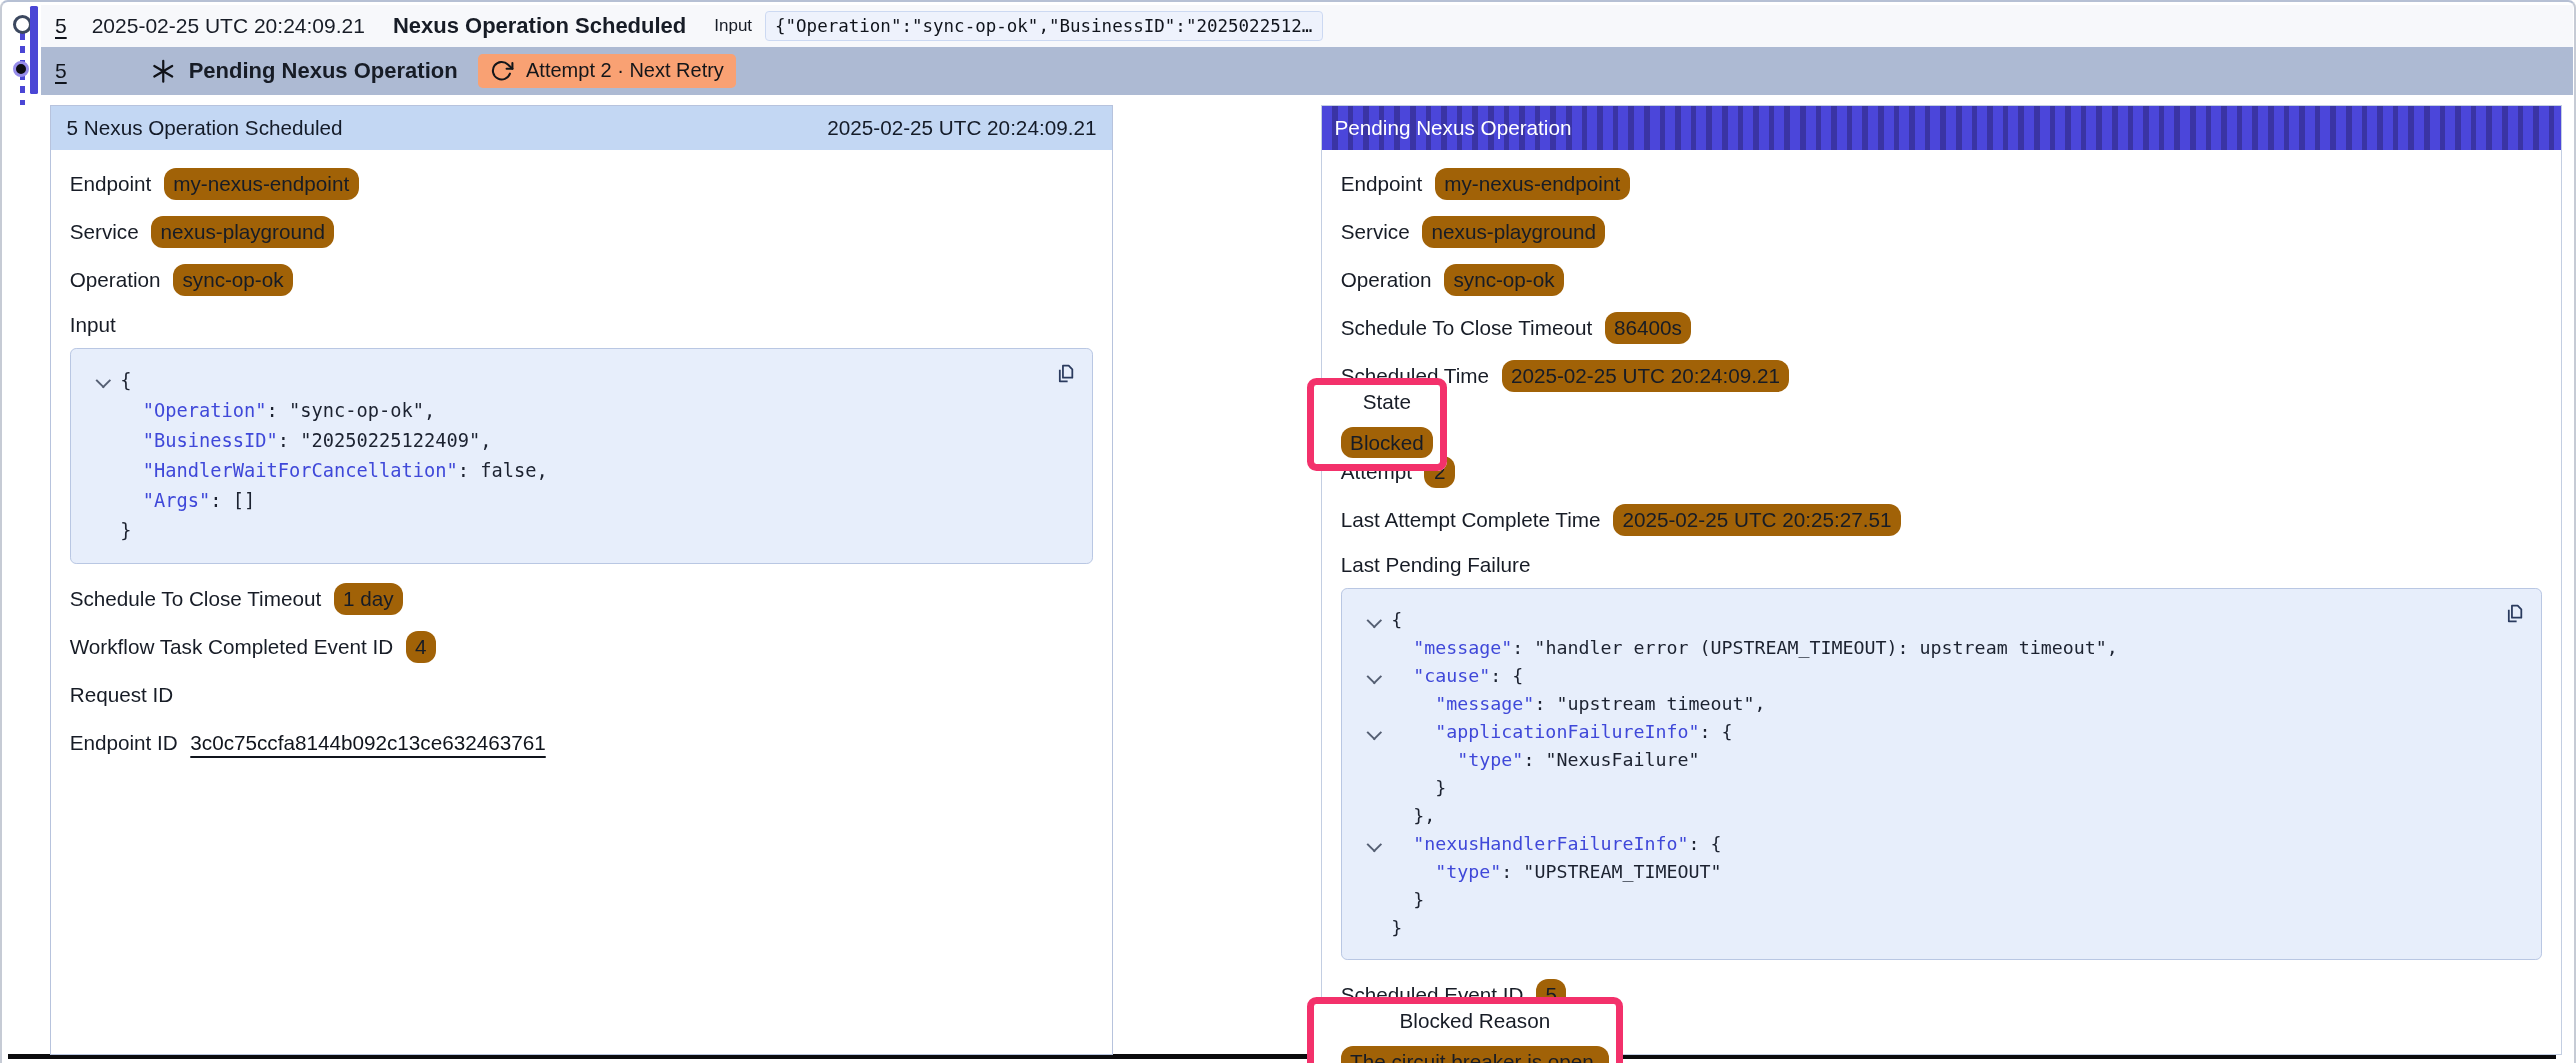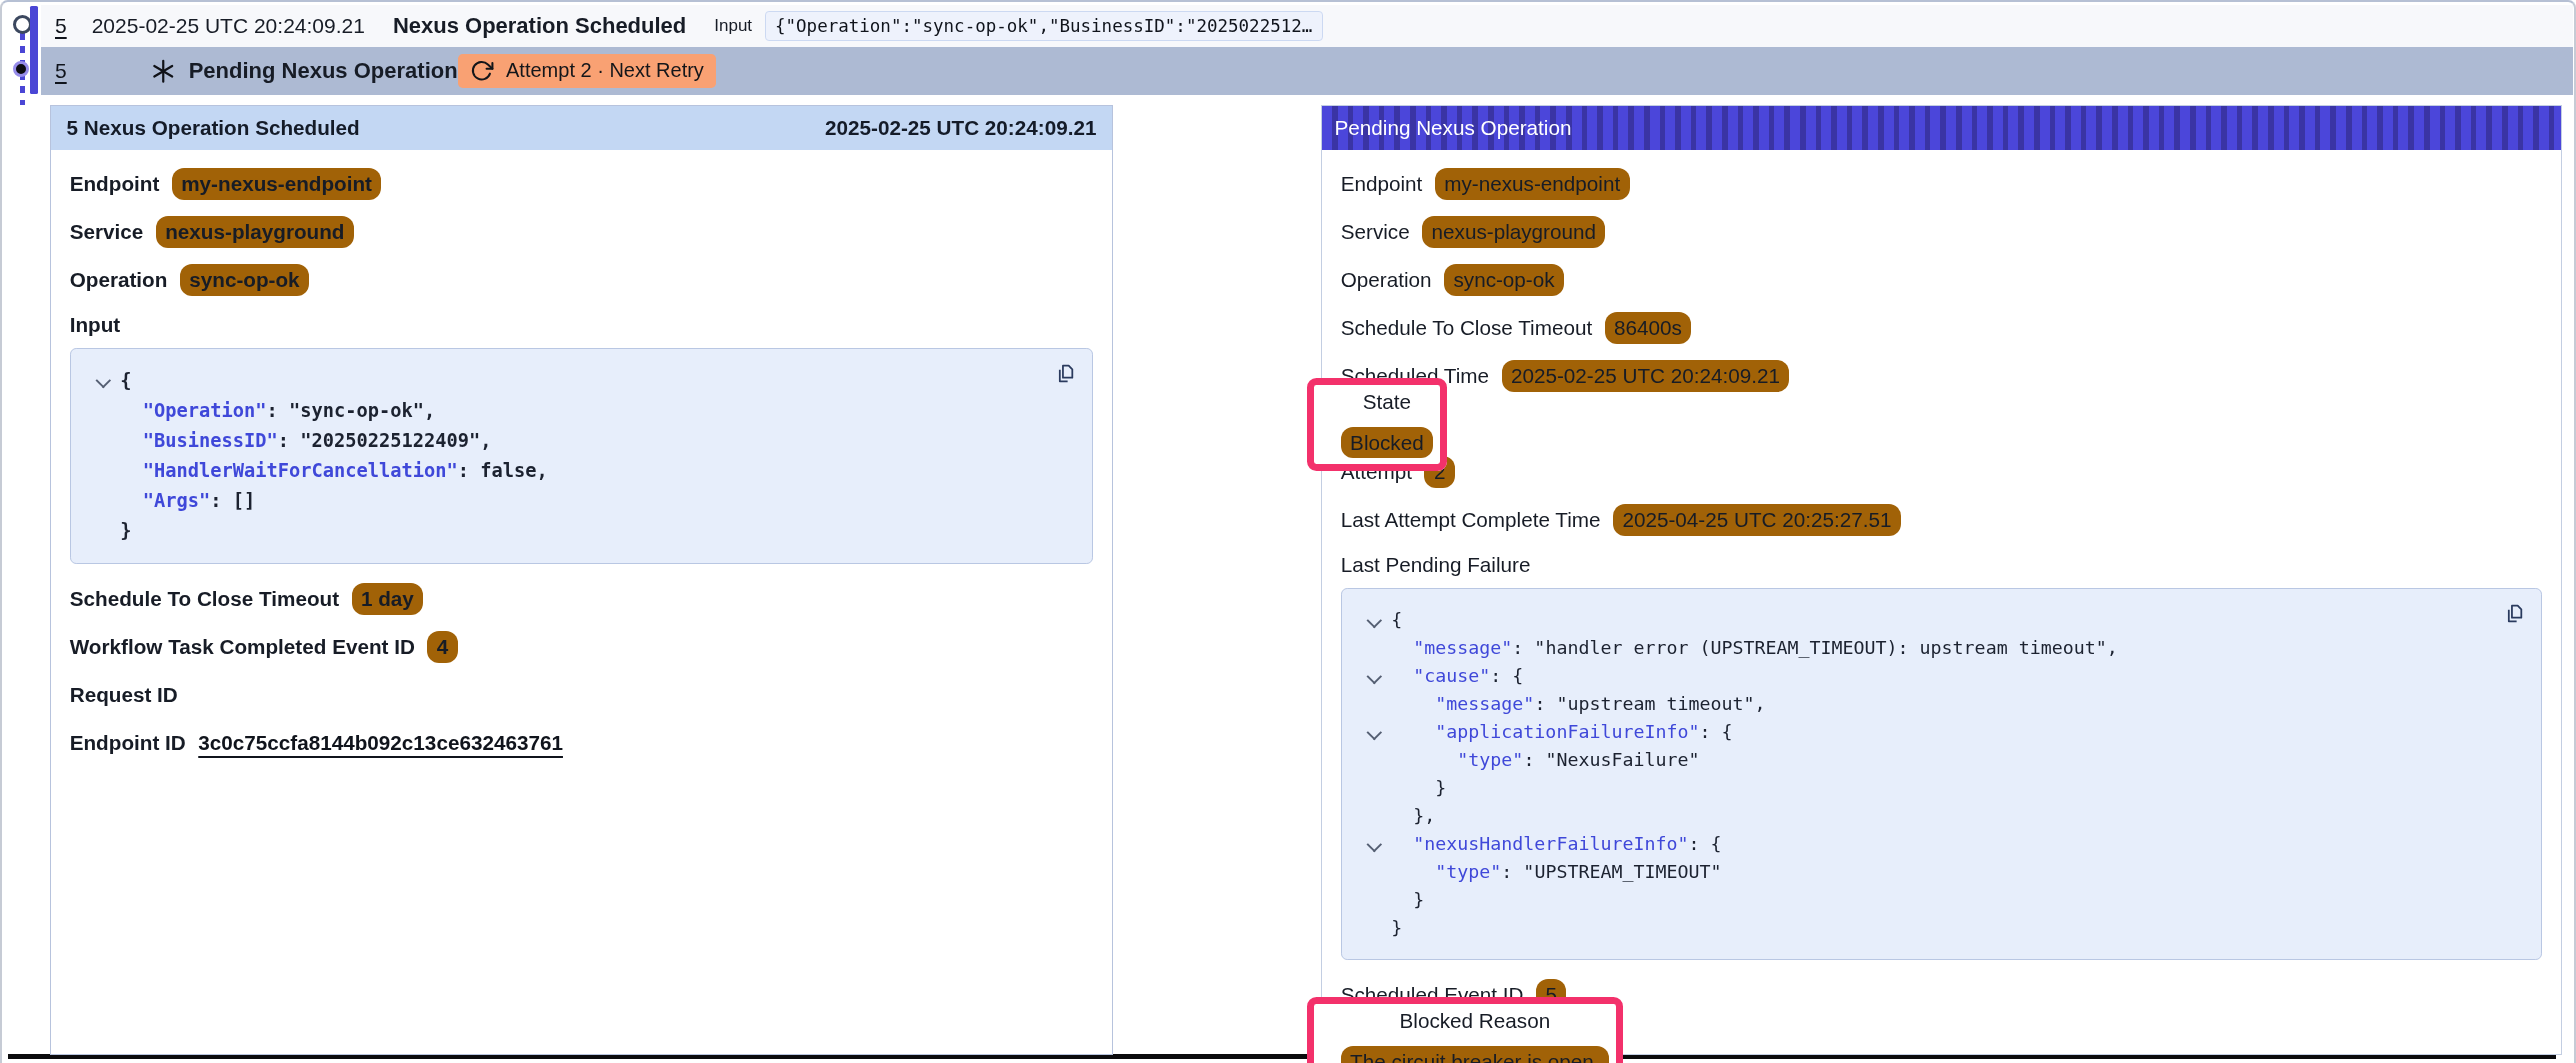--- a/index.html
+++ b/index.html
@@ -26,25 +26,25 @@
   .evt-id{margin-left:14px;font-size:21px;color:#10141c;text-decoration:underline;
     text-underline-offset:3.9px;text-decoration-thickness:1.9px;cursor:pointer;}
   .evt-time{margin-left:25px;font-size:21px;}
   .evt-title{margin-left:28px;font-size:22px;font-weight:700;}
   .evt-input-label{margin-left:28px;font-size:17px;}
   .mono{font-family:"DejaVu Sans Mono", monospace;}
   .evt-chip{margin-left:12.5px;font-size:17.5px;background:#eef2fc;border:1.6px solid #ccd9f2;
     border-radius:3.9px;padding:3.9px 9.4px;color:#10141c;white-space:nowrap;}
   .p-icon{margin-left:83px;display:inline-flex;}
   .p-title{margin-left:12.5px;font-size:22px;font-weight:700;}
-  .retry-badge{display:inline-flex;align-items:center;gap:12.5px;background:#f9a173;
+  .retry-badge{margin-left:20px;display:inline-flex;align-items:center;gap:12.5px;background:#f9a173;
     border-radius:4.7px;padding:5.5px 12.5px;font-size:20px;color:#14161a;}
   
   .panel{position:absolute;top:103px;background:#fff;border:1.6px solid #b7c3dd;box-sizing:border-box;z-index:4;}
-  .panel.left{left:48px;width:1063px;height:950px;font-weight:bold;}
+  .panel.left{left:48px;width:1063px;height:950px;}
   .panel.right{left:1319px;width:1241px;height:950px;border-color:#c3cee2;}
   .panel-header{height:44px;display:flex;align-items:center;justify-content:space-between;
     padding:0 15.6px;font-size:20.7px;}
   .panel.left .panel-header{background:#c3d7f3;color:#141b28;}
   .panel.right .panel-header{background:repeating-linear-gradient(90deg,#4b46da 0 10px,#3a34a4 10px 15.6px);
     color:#ffffff;justify-content:flex-start;padding:0 12.5px;}
   .panel-body{padding:18.7px 18.7px 0 18.7px;}
   .field{display:flex;align-items:center;gap:12.5px;height:31px;margin-bottom:17px;font-size:20.7px;}
   .flabel{white-space:nowrap;}
   .chip{background:#a16207;border-radius:12px;padding:3.9px 9.4px;line-height:1.15;white-space:nowrap;}
@@ -217,21 +217,21 @@
               <span class="chip">Blocked</span>
               <span class="ring"></span>
             </span>
           </div>
           <div class="field">
             <span class="flabel">Attempt</span>
             <span class="chip">2</span>
           </div>
           <div class="field">
             <span class="flabel">Last Attempt Complete Time</span>
-            <span class="chip">2025-04-25 UTC 20:25:27.51</span>
+            <span class="chip">2025-02-25 UTC 20:25:27.51</span>
           </div>
         </div>
       <div class="section-label">Last Pending Failure</div>
       <div class="codebox small">
         <span class="copy-btn">
           <svg width="25" height="25" viewBox="0 0 24 24" fill="none" stroke="#2a3a5e" stroke-width="1.7" stroke-linejoin="round">
             <path d="M7.5 8.5 V19.5 H15"></path>
             <path d="M10.5 4.5 H16 L19.5 8 V16 H10.5 Z"></path>
           </svg>
         </span>

